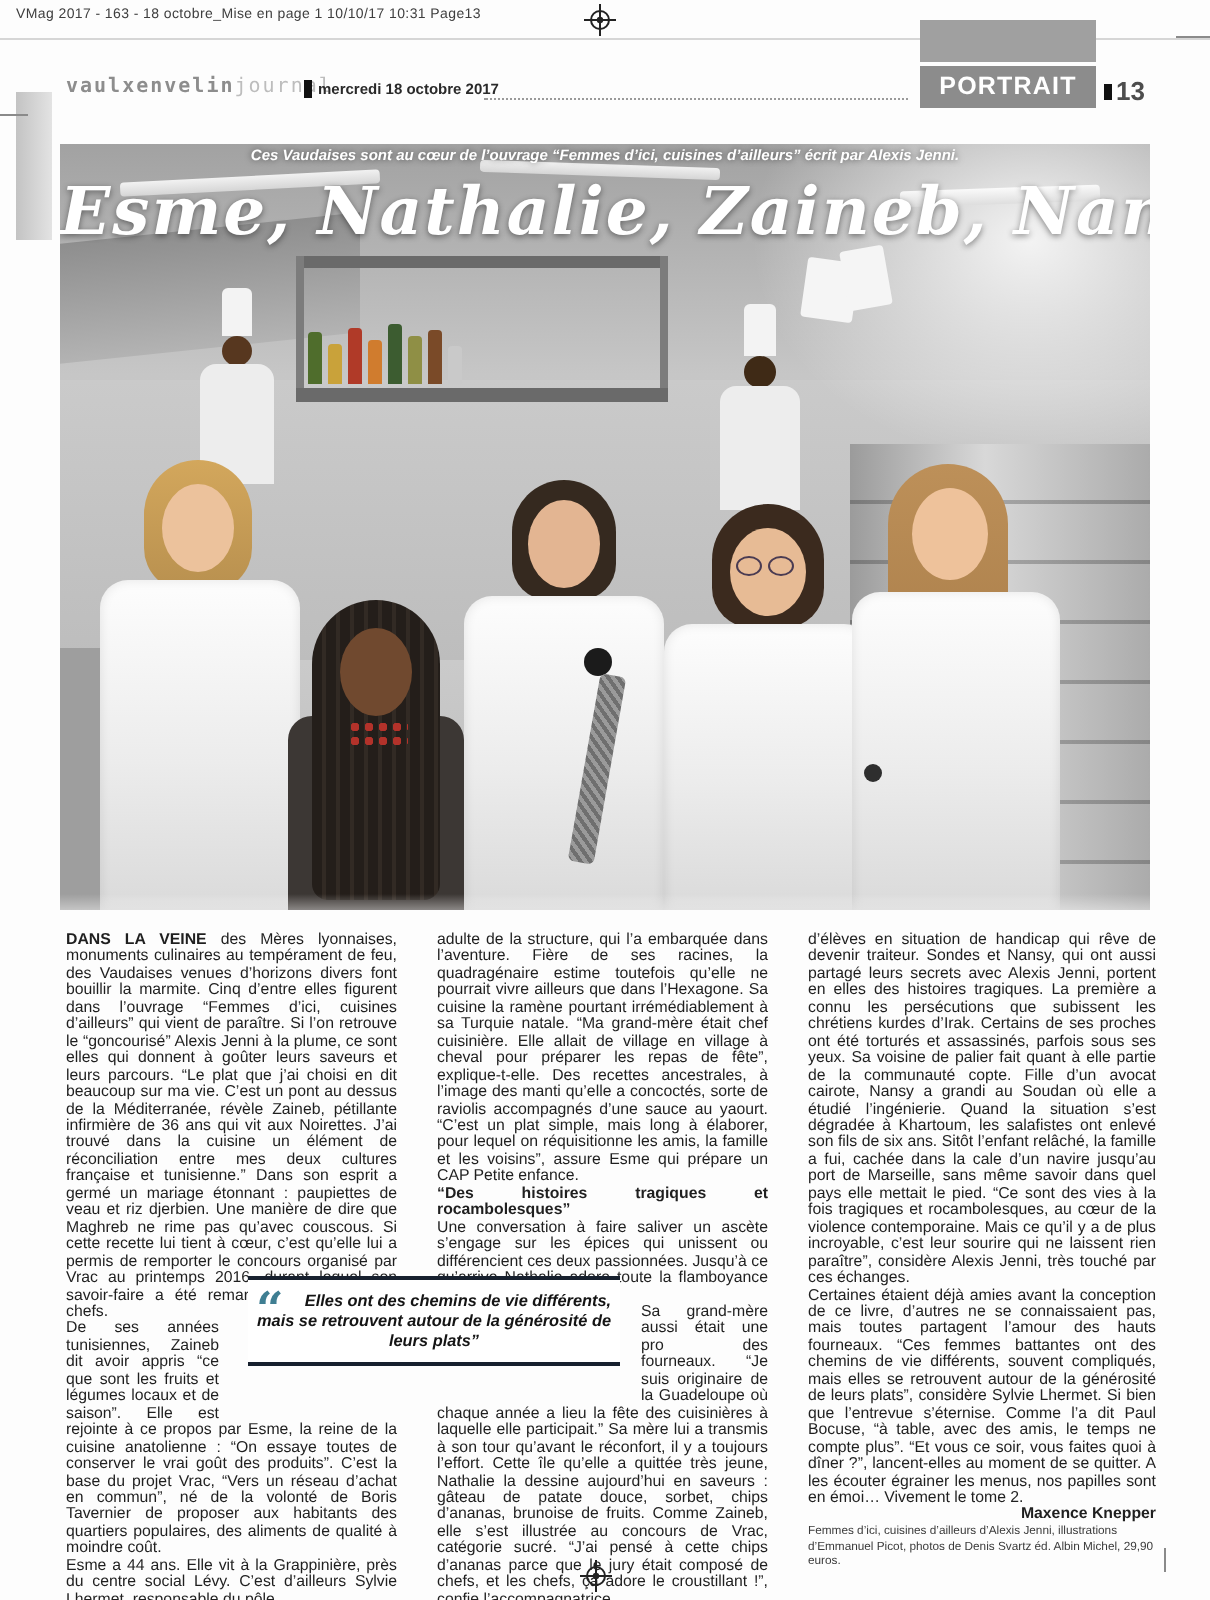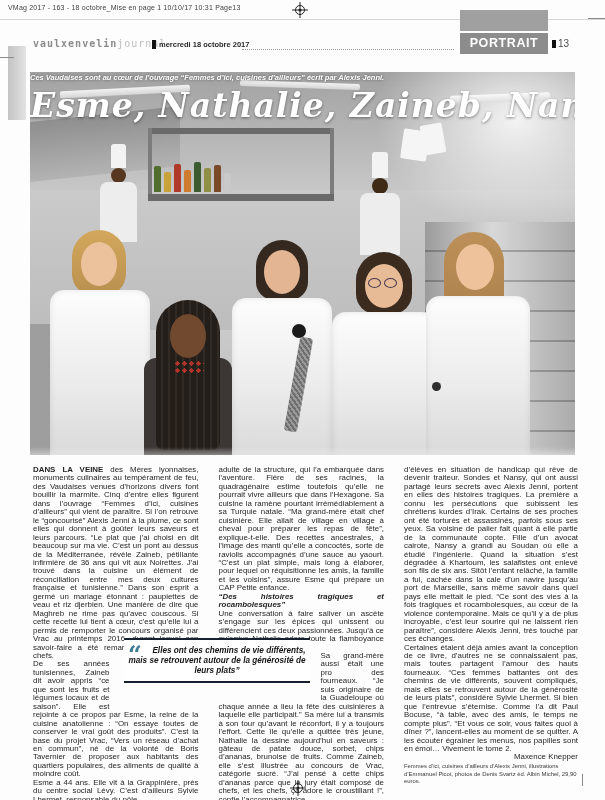--- a/index.html
+++ b/index.html
@@ -18,21 +18,21 @@
   
   .brand{position:absolute;left:33px;top:38px;font-family:"DejaVu Sans Mono",monospace;font-size:10px;font-weight:bold;color:#8d8d8d;letter-spacing:1px}
   .brand .suffix{font-weight:normal;color:#bdbdbd}
   .date-group{position:absolute;left:152px;top:40px;display:flex;align-items:center;gap:3px}
   .sq{display:inline-block;width:4px;height:9px;background:#111}
   .date{font-size:7.5px;font-weight:bold;color:#2a2a2a}
   .leader{position:absolute;left:242px;top:49px;width:212px;border-bottom:1px dotted #9a9a9a}
   .section-blank{position:absolute;left:460px;top:10px;width:88px;height:21px;background:#a0a0a0}
   .section-label{position:absolute;left:460px;top:33px;width:88px;height:21px;background:#8c8c8c;color:#fff;font-size:12.5px;font-weight:bold;letter-spacing:.6px;text-align:center;line-height:21px}
   .pageno-group{position:absolute;left:552px;top:38px;display:flex;align-items:center;gap:2px}
-  .pageno{font-size:10px;font-weight:normal;color:#4d4d4d}
+  .pageno{font-size:13px;font-weight:bold;color:#4d4d4d}
 
   
   .photo{position:absolute;left:30px;top:72px;width:545px;height:383px;overflow:hidden;
          background:linear-gradient(180deg,#a2a2a2 0,#c6c6c6 30%,#cdcdcd 62%,#b9b9b9 100%)}
   .photo .wall{position:absolute;left:0;top:118px;width:545px;height:140px;background:linear-gradient(180deg,#cacaca,#bdbdbd)}
   .photo .glow{position:absolute;right:0;top:0;width:200px;height:160px;background:radial-gradient(ellipse at 70% 30%,rgba(255,255,255,.85),rgba(255,255,255,0) 70%)}
   .photo .hood{position:absolute;left:0;top:42px;width:150px;height:60px;background:linear-gradient(180deg,#8e8e8e,#b3b3b3);transform:skewY(-6deg)}
   .photo .light{position:absolute;background:linear-gradient(#fff,#ddd);opacity:.85;border-radius:2px}
   .photo .counter{position:absolute;right:0;top:150px;width:150px;height:233px;
       background:linear-gradient(90deg,#9b9b9b,#d8d8d8 45%,#ababab),
@@ -58,34 +58,34 @@
       background:repeating-linear-gradient(45deg,#6f6f6f 0 2px,#9a9a9a 2px 4px)}
   .knob{position:absolute;width:14px;height:14px;background:#1b1b1b;border-radius:50%}
   .glasses{position:absolute;display:flex;gap:3px}
   .glasses span{display:block;width:13px;height:10px;border:1.5px solid #4a3b52;border-radius:50%}
   .beads{position:absolute;width:30px;height:13px;background:radial-gradient(circle 2.5px,#b3322a 85%,transparent 90%);background-size:7px 7px}
   .darktop{position:absolute;background:#3c3734;border-radius:12px 12px 0 0}
   .watch{position:absolute;width:9px;height:9px;background:#2e2e2e;border-radius:50%}
   .photo .fade{position:absolute;left:0;bottom:0;width:100%;height:8px;background:linear-gradient(rgba(255,255,255,0),rgba(255,255,255,.4))}
 
   
-  .overlay{position:absolute;left:0;top:0;width:100%;z-index:5;text-align:left;color:#fff}
+  .overlay{position:absolute;left:0;top:0;width:100%;z-index:5;text-align:center;color:#fff}
   .kicker{font-size:7.5px;font-weight:bold;font-style:italic;line-height:11px;text-shadow:0 0 3px rgba(0,0,0,.55)}
   .title{font-family:"DejaVu Serif",serif;font-style:italic;font-weight:bold;font-size:33px;line-height:40px;margin-top:3px;letter-spacing:1px;text-shadow:0 1px 3px rgba(0,0,0,.45);white-space:nowrap}
   .subtitle{font-size:21px;font-weight:normal;letter-spacing:.5px;line-height:22px;text-shadow:0 1px 3px rgba(0,0,0,.45)}
 
   
   .columns{position:absolute;left:33px;top:466px;width:545px;display:flex;gap:20px}
   .col{width:176px;font-size:7.9px;line-height:8.45px;text-align:justify;color:#1f1f1f}
   .col p{margin:0}
   .lead{font-weight:bold}
-  .subhead{font-weight:bold;font-style:italic;margin:4px 0 1px}
+  .subhead{font-weight:bold;margin:4px 0 1px}
   .qspacer-r{float:right;width:84px;height:46px;margin:0 0 2px 5px}
   .qspacer-l{float:left;width:96px;height:46px;margin:0 6px 2px 0}
-  .byline{float:right;font-weight:normal;margin-left:20px}
+  .byline{float:right;font-weight:bold;margin-left:20px}
   .caption{margin-top:10px;font-size:5.9px;line-height:7.4px;color:#3a3a3a;text-align:left;width:174px}
 
   
   .pullquote{position:absolute;left:124px;top:648px;width:186px;background:#fff;z-index:6;
       border-top:2px solid #17202e;border-bottom:2px solid #17202e;padding:6px 3px 5px;text-align:center}
   .pq-mark{position:absolute;left:4px;top:5px;font-family:"DejaVu Serif",serif;font-size:24px;line-height:20px;font-weight:bold;color:#3f7e92}
   .pq-line{font-size:8.2px;line-height:10px;font-weight:bold;font-style:italic;color:#141414}
   .pq-line.first{padding-left:24px}
 </style>
 </head>

